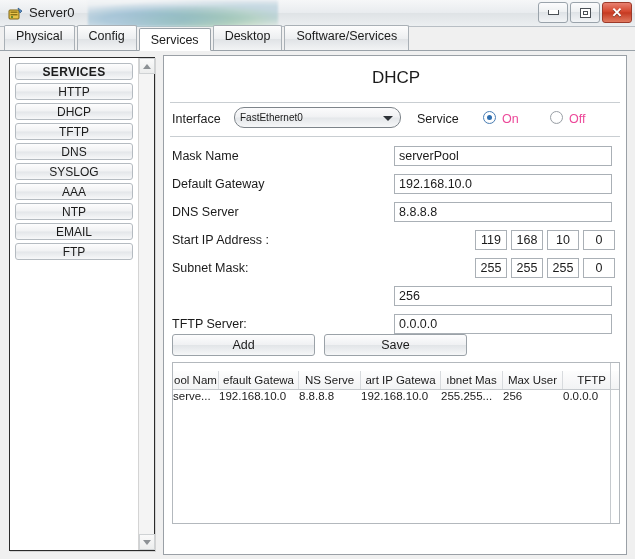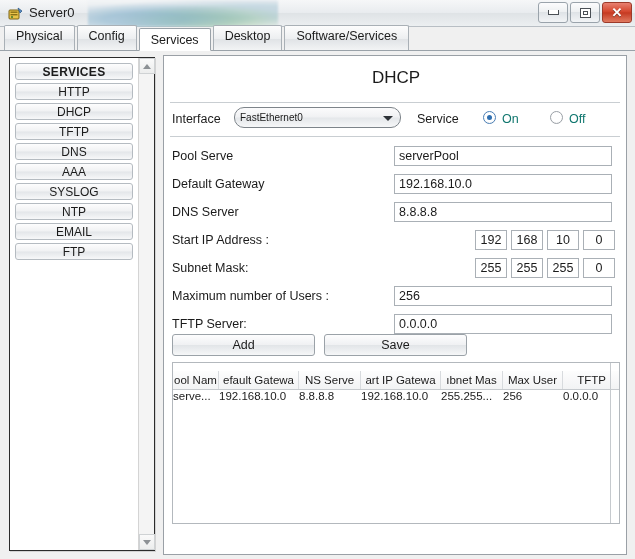--- a/index.html
+++ b/index.html
@@ -138,21 +138,21 @@
     position:absolute;right:7px;top:8px;width:0;height:0;
     border-left:5px solid transparent;border-right:5px solid transparent;border-top:5px solid #2e3338;
   }
   .service-label{position:absolute;left:247px;top:5px;}
   .radio{position:absolute;top:4px;width:13px;height:13px;border-radius:50%;
     border:1px solid #9aa0a6;box-sizing:border-box;
     background:radial-gradient(circle at 50% 40%,#ffffff 0 58%,#e8eaec 100%);}
   .radio.on{left:313px;border-color:#4b7fb5;}
   .radio.on:after{content:"";position:absolute;left:3px;top:3px;width:5px;height:5px;border-radius:50%;background:#2f6fb0;}
   .radio.off{left:380px;}
-  .radio-txt{position:absolute;top:5px;font-size:12.5px;color:#0f766e;}
+  .radio-txt{position:absolute;top:5px;font-size:12.5px;color:#ec4899;}
   .radio-txt.on{left:332px;}
   .radio-txt.off{left:399px;}
 
   
   .field{position:absolute;left:8px;width:448px;height:21px;}
   .field .fl{position:absolute;left:0;top:3px;font-size:12.5px;color:#1b1b1b;white-space:nowrap;}
   .input{
     position:absolute;left:222px;top:0;width:218px;height:20px;
     border:1px solid #aab0b6;background:#fff;box-sizing:border-box;
     font-size:12.5px;color:#1b1b1b;line-height:18px;padding-left:4px;
@@ -239,22 +239,22 @@
 
   <div class="content">
 
     <div class="sidebar">
       <div class="side-list" id="side-host">
           <div class="side-btn header">SERVICES</div>
           <div class="side-btn">HTTP</div>
           <div class="side-btn">DHCP</div>
           <div class="side-btn">TFTP</div>
           <div class="side-btn">DNS</div>
+          <div class="side-btn">SYSLOG</div>
           <div class="side-btn">AAA</div>
-          <div class="side-btn">SYSLOG</div>
           <div class="side-btn">NTP</div>
           <div class="side-btn">EMAIL</div>
           <div class="side-btn">FTP</div>
         </div>
       <div class="vscroll">
         <div class="arrow up">
           <span class="tri-up"></span>
         </div>
         <div class="arrow down">
           <span class="tri-down"></span>
@@ -275,53 +275,52 @@
         <span class="lbl service-label">Service</span>
         <span class="radio on"></span>
         <span class="radio-txt on">On</span>
         <span class="radio off"></span>
         <span class="radio-txt off">Off</span>
       </div>
 
       <div class="hr hr2"></div>
 
       <div class="field" style="top:90px">
-        <span class="fl">Pool Serve</span>
+        <span class="fl">Mask Name</span>
         <div class="input">serverPool</div>
       </div>
       <div class="field" style="top:118px">
         <span class="fl">Default Gateway</span>
         <div class="input">192.168.10.0</div>
       </div>
       <div class="field" style="top:146px">
         <span class="fl">DNS Server</span>
         <div class="input">8.8.8.8</div>
       </div>
 
       <div class="field" style="top:174px">
         <span class="fl">Start IP Address :</span>
         <div class="octets" id="start-oct-host">
-            <div class="oct">192</div>
+            <div class="oct">119</div>
             <div class="oct">168</div>
             <div class="oct">10</div>
             <div class="oct">0</div>
           </div>
       </div>
       <div class="field" style="top:202px">
         <span class="fl">Subnet Mask:</span>
         <div class="octets" id="mask-oct-host">
             <div class="oct">255</div>
             <div class="oct">255</div>
             <div class="oct">255</div>
             <div class="oct">0</div>
           </div>
       </div>
 
       <div class="field" style="top:230px">
-        <span class="fl">Maximum number of Users :</span>
         <div class="input">256</div>
       </div>
       <div class="field" style="top:258px">
         <span class="fl">TFTP Server:</span>
         <div class="input">0.0.0.0</div>
       </div>
 
       <div class="btnrow">
         <div class="btn save">Save</div>
         <div class="btn add">Add</div>

